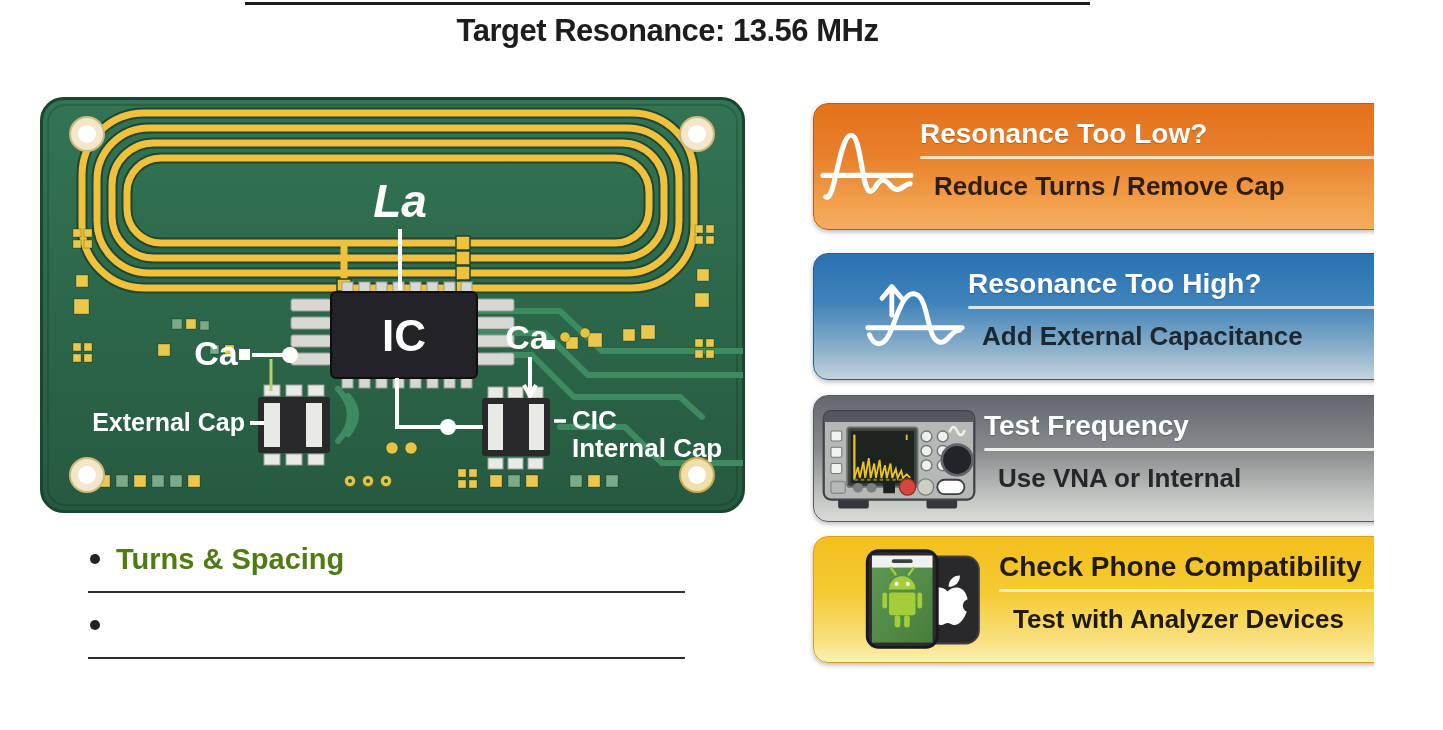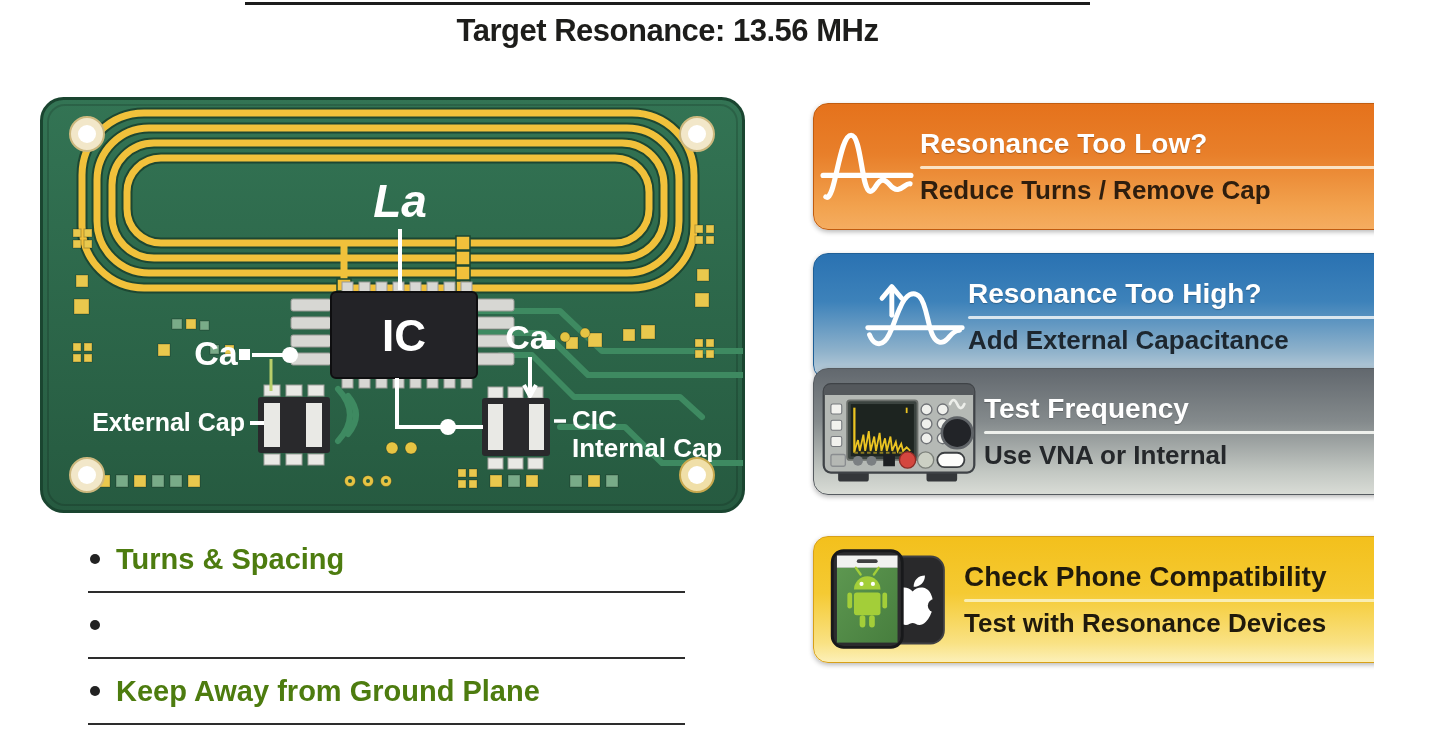--- a/index.html
+++ b/index.html
@@ -13,29 +13,29 @@
   .check-item{box-sizing:border-box;height:66px;display:flex;align-items:center;
               border-bottom:2px solid #2d2d2d;font-size:29px;font-weight:bold;color:#4d7c0f;}
   .dot{width:10px;height:10px;border-radius:50%;background:#222;margin:0 16px 0 2px;flex:none;}
   
   .card{position:absolute;left:813px;width:582px;height:125px;border-radius:15px;
         display:flex;align-items:center;box-shadow:0 2px 5px rgba(0,0,0,0.28);}
   .card .icon-box{display:flex;align-items:center;justify-content:center;flex:none;}
   .card .txt{flex:1;padding-right:18px;min-width:0;}
   .card .card-title{font-size:28px;font-weight:bold;line-height:1.05;margin:0;}
   .card .rule{height:3px;border-radius:2px;margin:7px 0 8px 0;}
-  .card .card-sub{font-size:26px;font-weight:bold;line-height:1.05;margin:0;}
+  .card .card-sub{font-size:26px;font-weight:bold;line-height:1.05;margin:14px;}
   .card.orange{top:103px;background:linear-gradient(180deg,#e5721c 0%,#e87f2a 40%,#f2a24e 82%,#f5ad60 100%);
                border:1px solid #c05c10;justify-content:flex-end;}
   .card.blue{top:253px;background:linear-gradient(180deg,#2a72b2 0%,#3d82ba 38%,#8fb2cb 78%,#c6d4dd 100%);
              border:1px solid #1f5f96;padding-left:48px;}
-  .card.gray{top:368px;background:linear-gradient(180deg,#62686e 0%,#848a8c 42%,#c2c7c2 82%,#d9dcd6 100%);
+  .card.gray{top:395px;background:linear-gradient(180deg,#62686e 0%,#848a8c 42%,#c2c7c2 82%,#d9dcd6 100%);
              border:1px solid #565b60;}
   .card.yellow{top:536px;background:linear-gradient(180deg,#f3c01c 0%,#f5ca33 45%,#f9e284 85%,#fcf0b8 100%);
-               border:1px solid #d8a018;}
+               border:1px solid #d8a018;padding-left:35px;}
   .card.orange .icon-box,.card.blue .icon-box{width:106px;}
   .card.gray .icon-box{width:170px;}
   .card.yellow .icon-box{width:150px;}
   .card.orange .card-title,.card.blue .card-title,.card.gray .card-title{color:#fff;text-shadow:0 1px 1px rgba(0,0,0,0.25);}
   .card.yellow .card-title{color:#201a0c;}
   .card.orange .rule{background:#fbe3c4;}
   .card.blue .rule{background:#d9e6ef;}
   .card.gray .rule{background:#eef0ec;}
   .card.yellow .rule{background:#f9eeb4;}
   .card.orange .card-sub{color:#2f1e0e;}
@@ -270,24 +270,20 @@
   </svg>
 
   <div class="checklist">
     <div class="check-item">
       <span class="dot"></span>
       <span>Turns &amp; Spacing</span>
     </div>
     <div class="check-item">
       <span class="dot"></span>
     </div>
-    <div class="check-item">
-      <span class="dot"></span>
-      <span>Keep Away from Ground Plane</span>
-    </div>
   </div>
 
   <div class="card orange">
     <div class="icon-box">
       <svg width="94" height="86" viewBox="0 0 100 92" fill="none" stroke="#fff" stroke-width="5.5" stroke-linecap="round">
         <path d="M3,55 H97"></path>
         <path d="M6,78 C16,84 20,12 33,12 C44,12 44,70 53,72 C59,73 60,60 67,60 C74,60 75,71 83,70 C89,69 92,63 96,64"></path>
       </svg>
     </div>
     <div class="txt">
@@ -389,17 +385,17 @@
             <rect x="45" y="72" width="6" height="13" rx="3"></rect>
           </g>
           <circle cx="37" cy="39" r="2.2" fill="#fff"></circle>
             <circle cx="49" cy="39" r="2.2" fill="#fff"></circle>
         </g>
       </svg>
     </div>
     <div class="txt">
       <p class="card-title">Check Phone Compatibility</p>
       <div class="rule"></div>
-      <p class="card-sub">Test with Resonance Devices</p>
+      <p class="card-sub">Test with Analyzer Devices</p>
     </div>
   </div>
 
 </div>
 
 </body></html>

